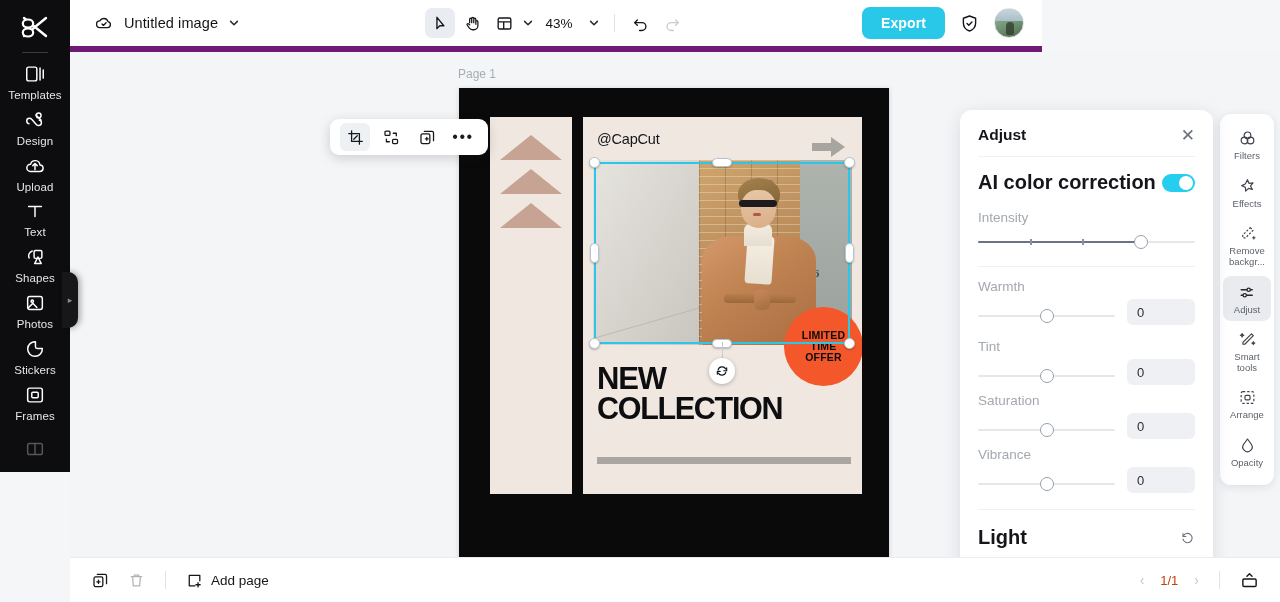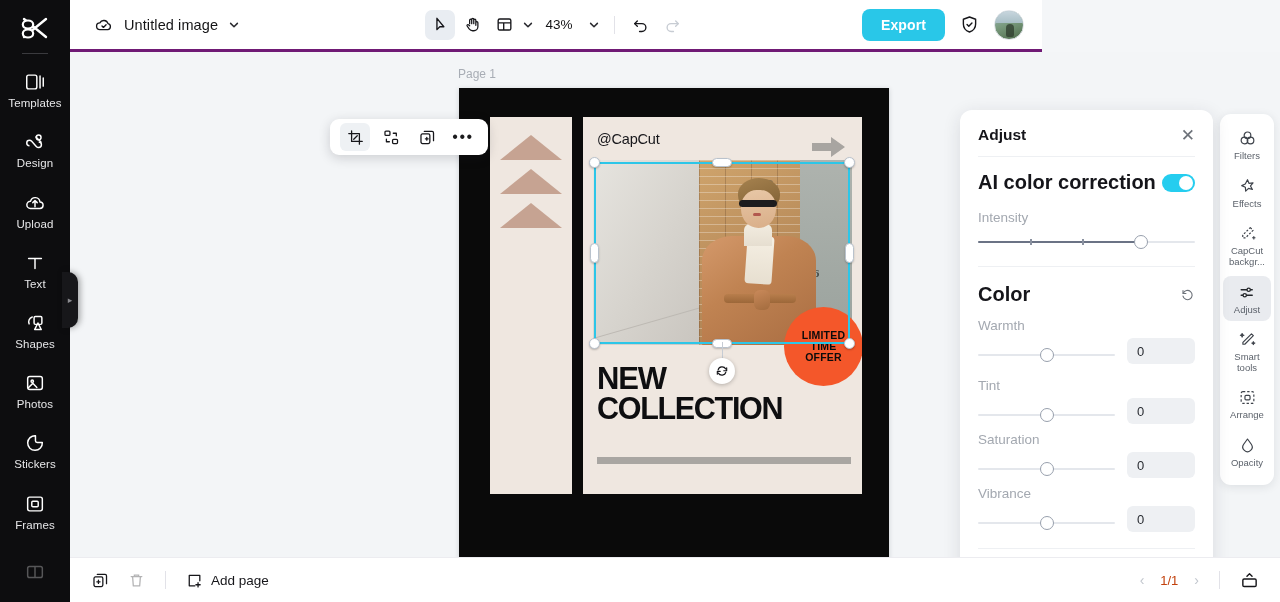--- a/index.html
+++ b/index.html
@@ -6,21 +6,21 @@
   html, body {
     width: 1280px; height: 602px;
     font-family: "Liberation Sans", sans-serif;
     overflow: hidden;
     background: #f4f6f8;
   }
   #app { position: relative; width: 1280px; height: 602px; }
 
   
   .left-rail {
-    position: absolute; left: 0; top: 0; width: 70px; height: 602px;
+    position: absolute; left: 0; top: 0; width: 70px; height: 472px;
     background: #0d0d0f; display: flex; flex-direction: column;
     align-items: center; overflow: hidden; z-index: 40;
   }
   .brand-logo { margin-top: 14px; width: 34px; height: 30px;
     display: flex; align-items: center; justify-content: center; }
   .rail-divider { width: 26px; height: 1px; background: #3a3a3e; margin: 10px 0 6px; }
   .rail-item {
     width: 70px; height: 62px; display: flex; flex-direction: column;
     align-items: center; justify-content: center; gap: 4px; cursor: pointer;
   }
@@ -31,21 +31,21 @@
     position: absolute; left: 62px; top: 272px; width: 16px; height: 56px;
     background: #17171a; border-radius: 0 10px 10px 0; z-index: 41;
     display: flex; align-items: center; justify-content: center;
     box-shadow: 2px 0 6px rgba(0,0,0,.35); cursor: pointer;
   }
   .collapse-handle span { color: #8b8b90; font-size: 9px; line-height: 1; }
 
   
   .topbar {
     position: absolute; left: 70px; top: 0; width: 972px; height: 52px;
-    background: #ffffff; border-bottom: 3px solid #701a75;
+    background: #ffffff; border-bottom: 6px solid #701a75;
     display: flex; align-items: center; z-index: 30;
   }
   .tb-left { display: flex; align-items: center; gap: 10px; padding-left: 24px; }
   .doc-title { font-size: 14.5px; color: #141416; letter-spacing: .1px; }
   .caret { color: #2b2b30; font-size: 11px; line-height: 1; }
   .tb-center {
     position: absolute; left: 0; right: 0; margin: 0 auto; width: 300px;
     display: flex; align-items: center; justify-content: center; gap: 2px;
   }
   .tool-btn {
@@ -650,29 +650,20 @@
             <div class="s-track"></div>
             <div class="s-fill" style="width:75%;"></div>
             <div class="s-tick" style="left:24%;"></div>
             <div class="s-tick" style="left:48%;"></div>
             <div class="s-knob" style="left:75%;"></div>
           </div>
         </div>
 
         <div class="ap-sep" style="margin:16px 0 0; margin-left:0; margin-right:0;"></div>
 
-        <div class="row-between" style="margin-top:16px;">
-          <span class="ap-sub">Color</span>
-          <span class="reset-ic">
-            <svg width="15" height="15" viewBox="0 0 24 24" fill="none" stroke="#6d727a" stroke-width="1.8">
-              <path d="M4.8 10.3V5.6M4.8 10.3h4.7" stroke-linecap="round" stroke-linejoin="round"></path>
-              <path d="M5.2 10a7.4 7.4 0 1 1-.4 4.6" stroke-linecap="round"></path>
-            </svg>
-          </span>
-        </div>
 
         <div style="margin-top:10px;">
           <span class="ap-lbl">Warmth</span>
           <div class="ctrl-row">
             <div class="slider">
               <div class="s-track"></div>
               <div class="s-knob" style="left:50%;"></div>
             </div>
             <div class="num-box">0</div>
           </div>
@@ -745,21 +736,21 @@
         </span>
         <span class="lbl">Effects</span>
       </div>
       <div class="rr-item">
         <span>
           <svg width="19" height="19" viewBox="0 0 24 24" fill="none" stroke="#3d424a" stroke-width="1.5">
             <path d="M15.5 4.5l3.5 3.5-9.5 9.5H6v-3.5z" stroke-linejoin="round" stroke-dasharray="2.6 2"></path>
             <path d="M18.4 17.4h3.1M20 16v2.8" stroke-linecap="round"></path>
           </svg>
         </span>
-        <span class="lbl">CapCut backgr...</span>
+        <span class="lbl">Remove backgr...</span>
       </div>
       <div class="rr-item active">
         <span>
           <svg width="19" height="19" viewBox="0 0 24 24" fill="none" stroke="#23262b" stroke-width="1.7">
             <path d="M4 8.5h14M4 15.5h14" stroke-linecap="round"></path>
             <circle cx="13.5" cy="8.5" r="2.1" fill="#fff"></circle>
             <circle cx="8.5" cy="15.5" r="2.1" fill="#fff"></circle>
           </svg>
         </span>
         <span class="lbl">Adjust</span>

